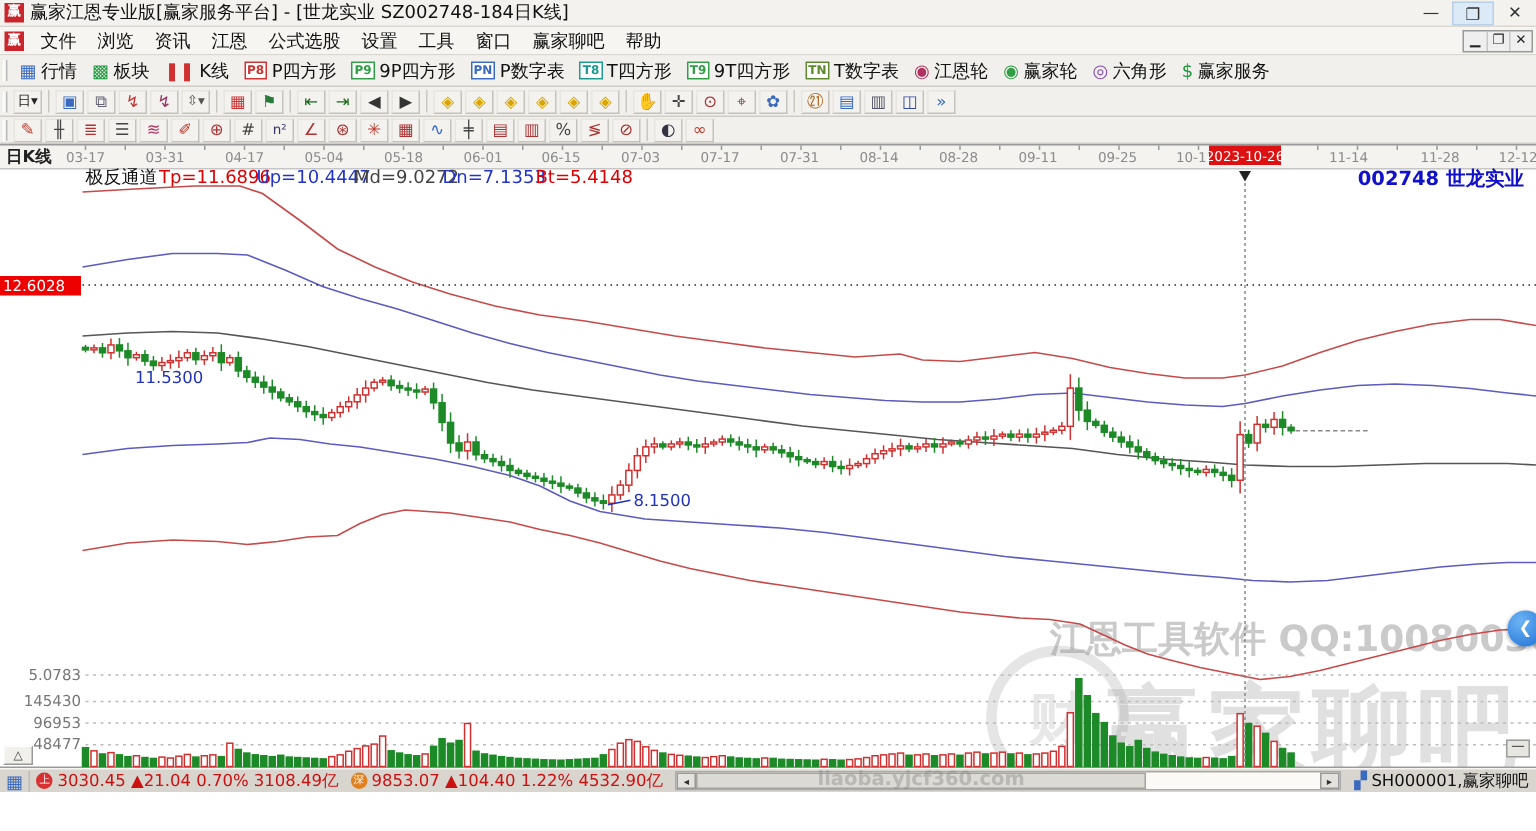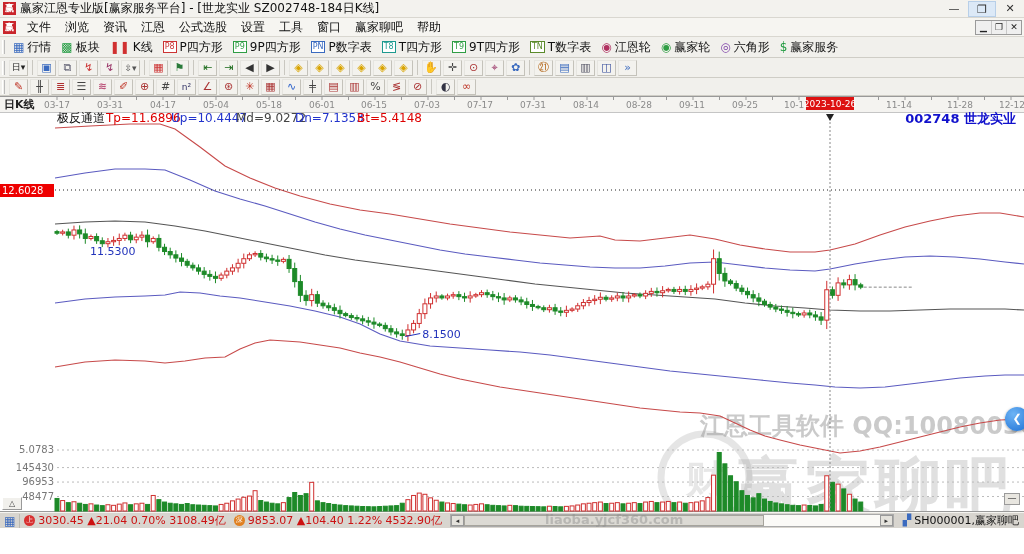--- a/index.html
+++ b/index.html
@@ -21,21 +21,21 @@
   #mdi-controls { display:flex; border:1px solid #9a9a9a; background:#efefef; margin-right:2px; }
   .mdi-btn { width:15px; height:13px; font-size:9px; line-height:12px; text-align:center; color:#222; border-left:1px solid #c8c8c8; }
   .mdi-btn:first-child { border-left:none; }
 
   
   .toolbar { left:0; width:1024px; background:#f1f0ec; border-bottom:1px solid #cfcdc6; display:flex; align-items:center; }
   #toolbar1 { top:37px; height:21px; font-size:12px; color:#111; }
   #toolbar2 { top:58px; height:20px; }
   #toolbar3 { top:78px; height:18px; }
   .tb1-btn { display:inline-flex; align-items:center; gap:3px; padding:0 5px; height:19px; white-space:nowrap; }
-  .badge { display:inline-block; font-size:8px; font-weight:normal; line-height:10px; padding:0 1px; border:1px solid; background:#fff; }
+  .badge { display:inline-block; font-size:8px; font-weight:bold; line-height:10px; padding:0 1px; border:1px solid; background:#fff; }
   .glyph { font-size:12px; line-height:12px; }
   .mini-btn { display:inline-flex; align-items:center; justify-content:center; width:19px; height:16px; margin:0 1px; font-size:11px; border:1px solid #e6e5e0; border-right-color:#c4c2ba; border-bottom-color:#c4c2ba; background:#f3f2ee; }
   .tb-sep { width:1px; height:15px; background:#c9c7c0; margin:0 3px; }
   .grip { width:3px; height:14px; border-left:1px solid #fff; border-right:1px solid #bbb; margin:0 3px 0 2px; }
 
   
   #chart-wrap { top:96px; left:0; width:1024px; height:416px; background:#fff; }
   svg text { font-family:"DejaVu Sans","Liberation Sans",sans-serif; }
 
   

